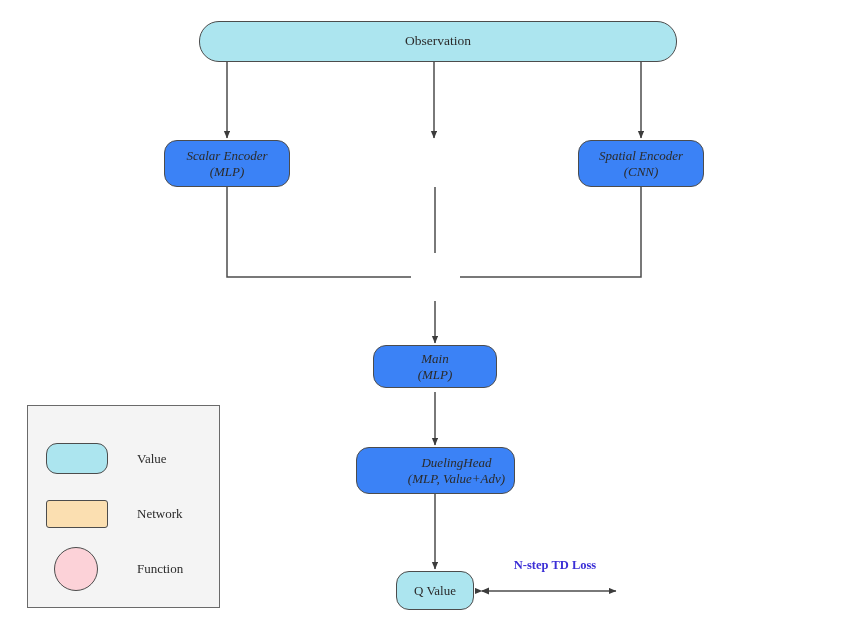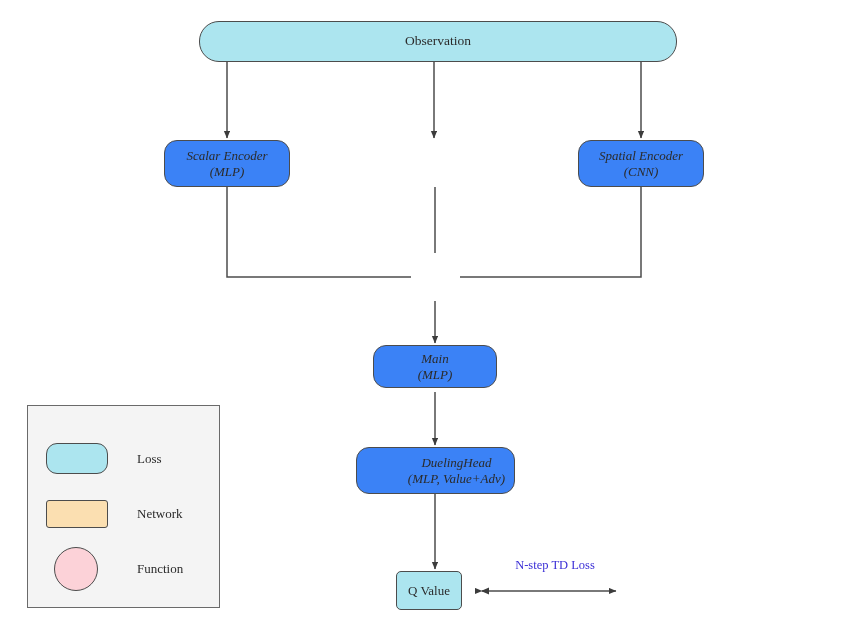--- a/index.html
+++ b/index.html
@@ -50,31 +50,31 @@
     background: #fcd2d8;
     border-radius: 50%;
   }
   #observation { left: 199px; top: 21px; width: 478px; height: 41px; font-size: 13.5px; border-radius: 20px; }
   #scalar-encoder  { left: 164px; top: 140px; width: 126px; height: 47px; font-size: 13px; }
   #entity-encoder  { left: 371px; top: 140px; width: 126px; height: 47px; font-size: 13px; }
   #spatial-encoder { left: 578px; top: 140px; width: 126px; height: 47px; font-size: 13px; }
   #cat-node  { left: 412px; top: 254px; width: 47px; height: 47px; font-size: 13.5px; }
   #main-node { left: 373px; top: 345px; width: 124px; height: 43px; font-size: 13px; }
   #dueling-head { left: 356px; top: 447px; width: 159px; height: 47px; font-size: 13px; padding-left: 42px; }
-  #q-value { left: 396px; top: 571px; width: 66px; height: 39px; font-size: 13px; border-radius: 5px; }
+  #q-value { left: 396px; top: 571px; width: 78px; height: 39px; font-size: 13px; border-radius: 13px; }
   #reward-target { left: 620px; top: 570px; width: 226px; height: 42px; font-size: 13px; border-radius: 16px; }
 
   #td-loss-label {
     position: absolute;
     left: 497px;
     top: 558px;
     width: 116px;
     text-align: center;
     font-size: 12.5px;
-    font-weight: normal;
+    font-weight: bold;
     color: #3b2fd6;
     font-family: "Liberation Serif", "DejaVu Serif", serif;
     z-index: 4;
     white-space: nowrap;
   }
 
   #legend {
     position: absolute;
     left: 27px;
     top: 405px;
@@ -182,21 +182,21 @@
   <div class="node data-node" id="q-value">
     <span class="ln">Q Value</span>
   </div>
 
 
   <div id="td-loss-label">N-step TD Loss</div>
 
   <div id="legend">
     <div class="legend-row" id="legend-row-data">
       <span class="swatch sw-data"></span>
-      <span class="legend-label">Loss</span>
+      <span class="legend-label">Value</span>
     </div>
     <div class="legend-row" id="legend-row-network">
       <span class="swatch sw-net"></span>
       <span class="legend-label">Network</span>
     </div>
     <div class="legend-row" id="legend-row-function">
       <span class="swatch sw-fn"></span>
       <span class="legend-label">Function</span>
     </div>
   </div>

